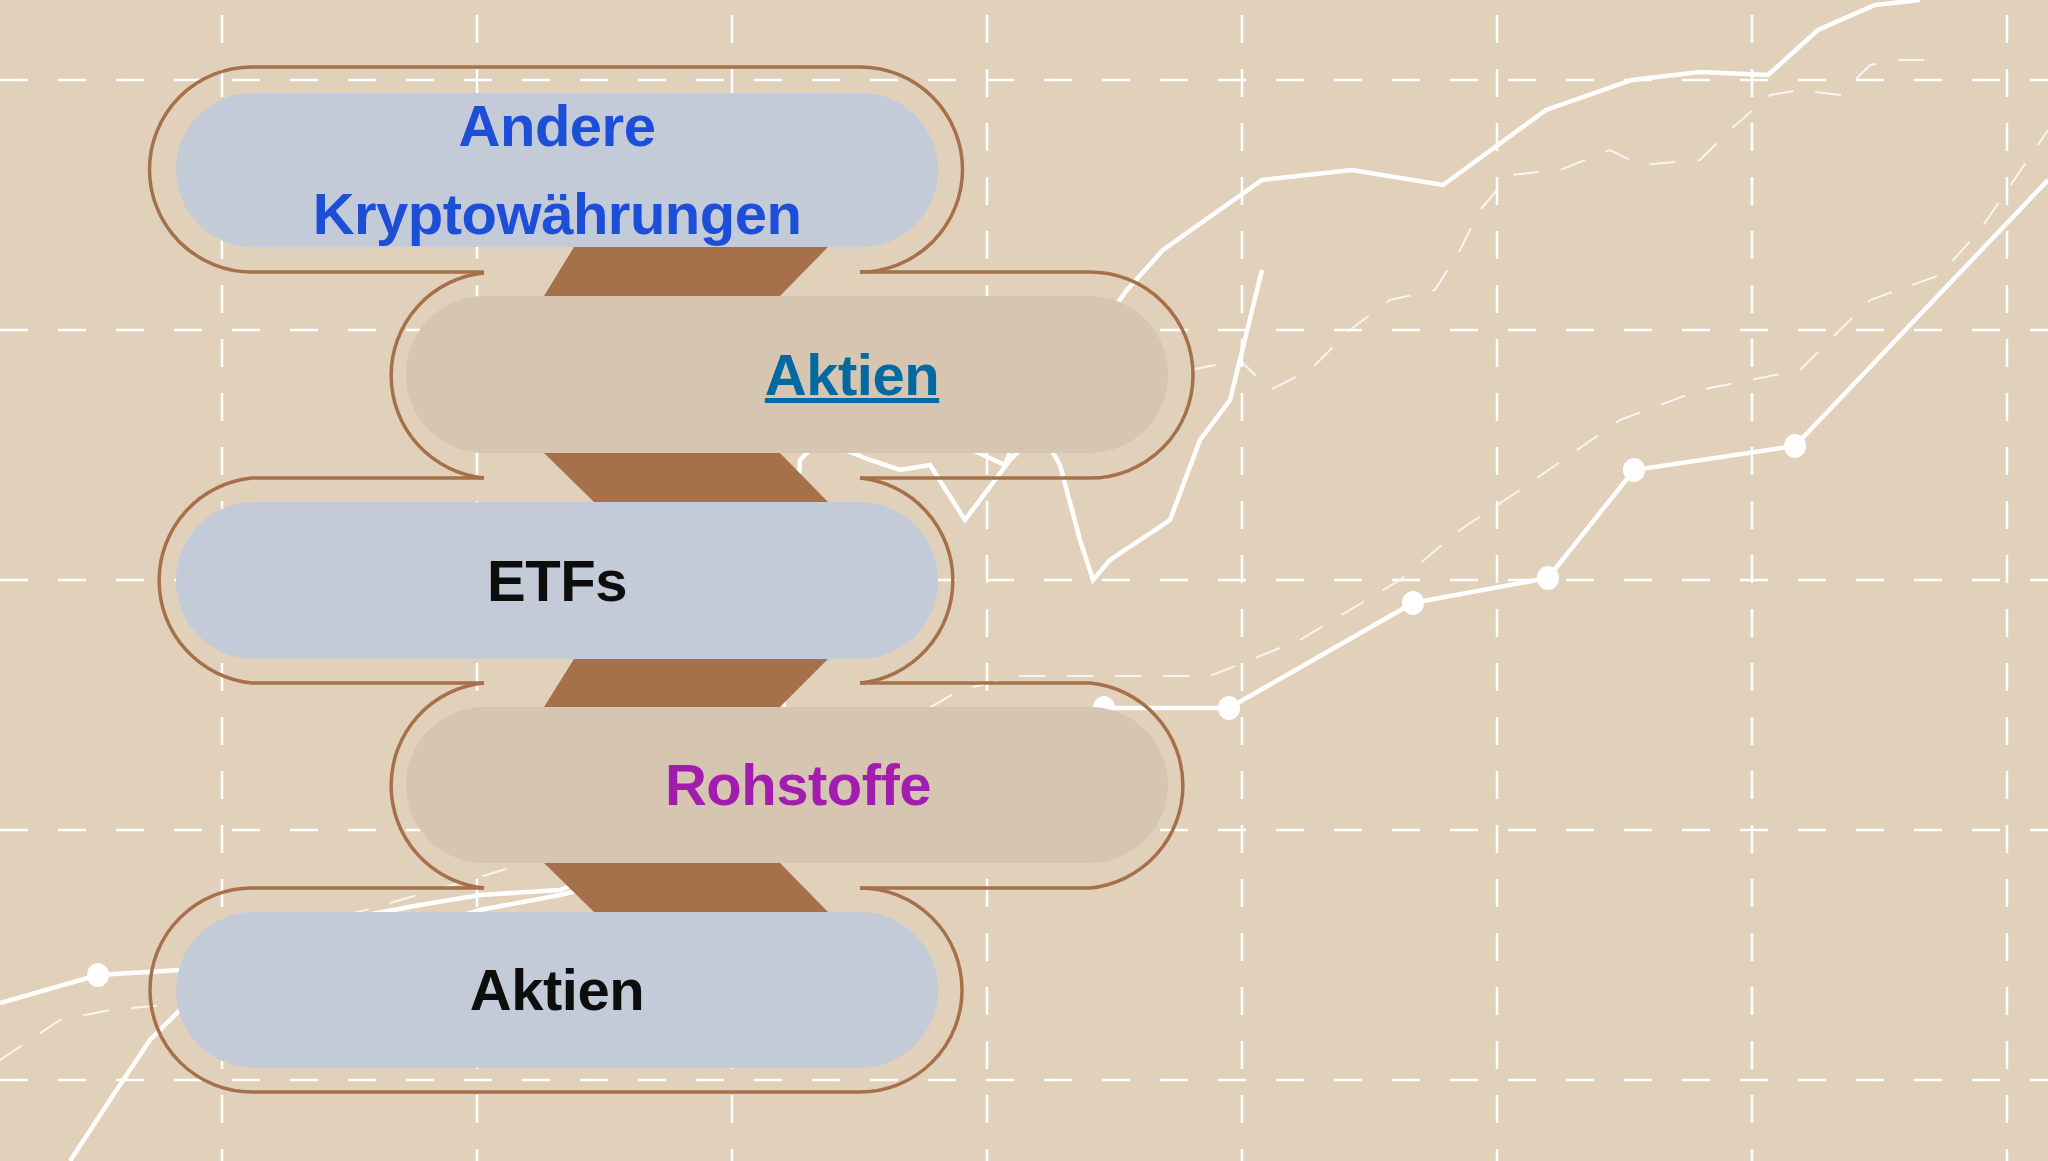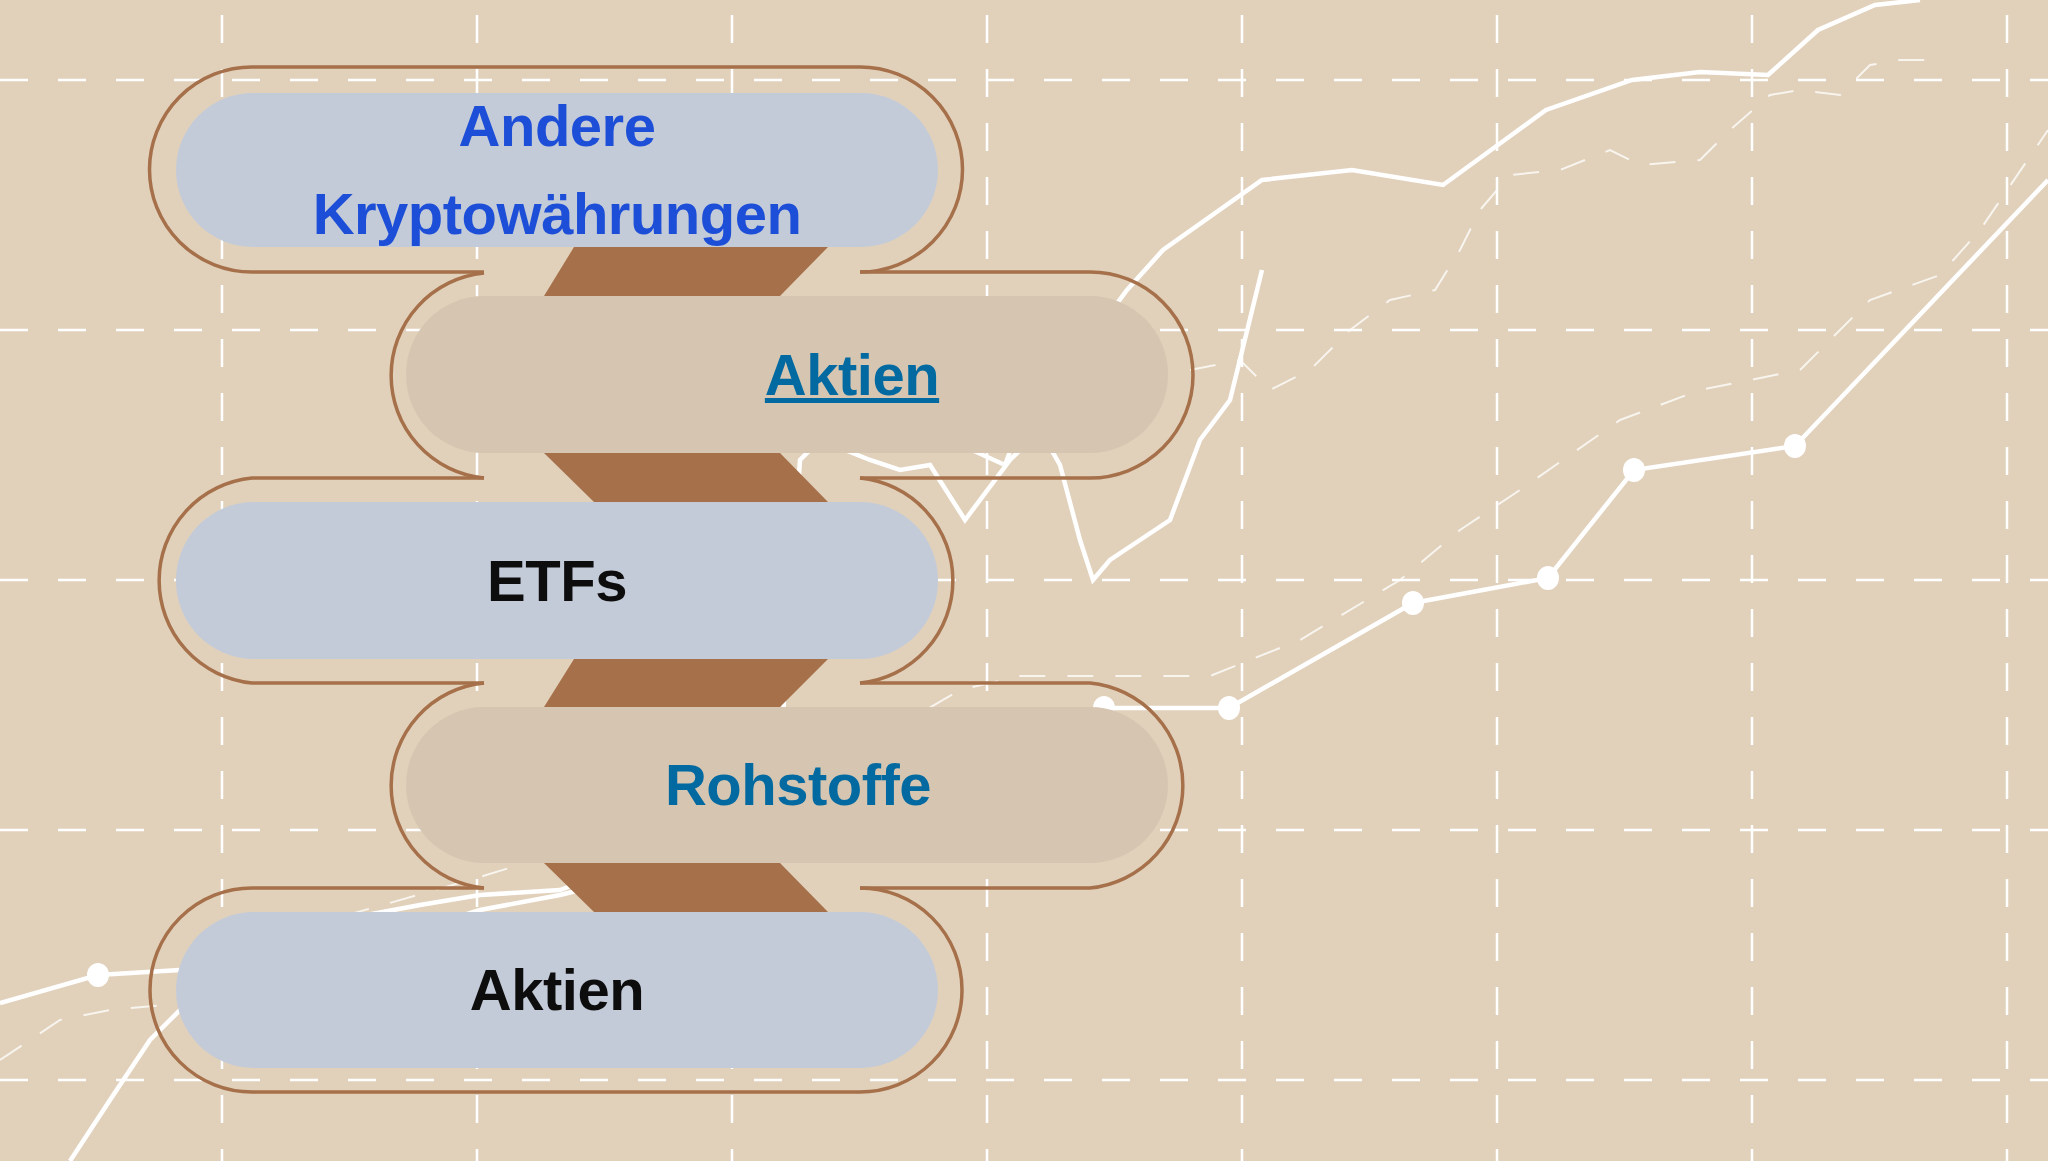--- a/index.html
+++ b/index.html
@@ -81,14 +81,14 @@
     <rect class="pill-blue" x="176" y="502" width="762" height="157" rx="78" fill="#c4cbd8"></rect>
     <rect class="pill-beige" x="406" y="707" width="762" height="156" rx="78" fill="#d6c6b1"></rect>
     <rect class="pill-blue" x="176" y="912" width="762" height="156" rx="78" fill="#c4cbd8"></rect>
   </g>
 </svg>
 
 <div class="label" style="left: 176px; top: 85px; width: 762px; height: 170px; font-size: 58px; line-height: 88px; color: #1d4ed8;">Andere
 Kryptowährungen</div>
 <div class="label" style="left: 536px; top: 296px; width: 632px; height: 157px; color: #0369a1; text-decoration: underline;">Aktien</div>
 <div class="label" style="left: 176px; top: 502px; width: 762px; height: 157px; color: rgb(13, 13, 13); text-align: center;">ETFs</div>
-<div class="label" style="left: 536px; top: 707px; width: 524px; height: 156px; color: #0369a1;">Rohstoffe</div>
+<div class="label" style="left: 536px; top: 707px; width: 524px; height: 156px; color: #a21caf;">Rohstoffe</div>
 <div class="label" style="left: 176px; top: 912px; width: 762px; height: 156px; color: rgb(13, 13, 13);">Aktien</div>
 
 </body></html>

